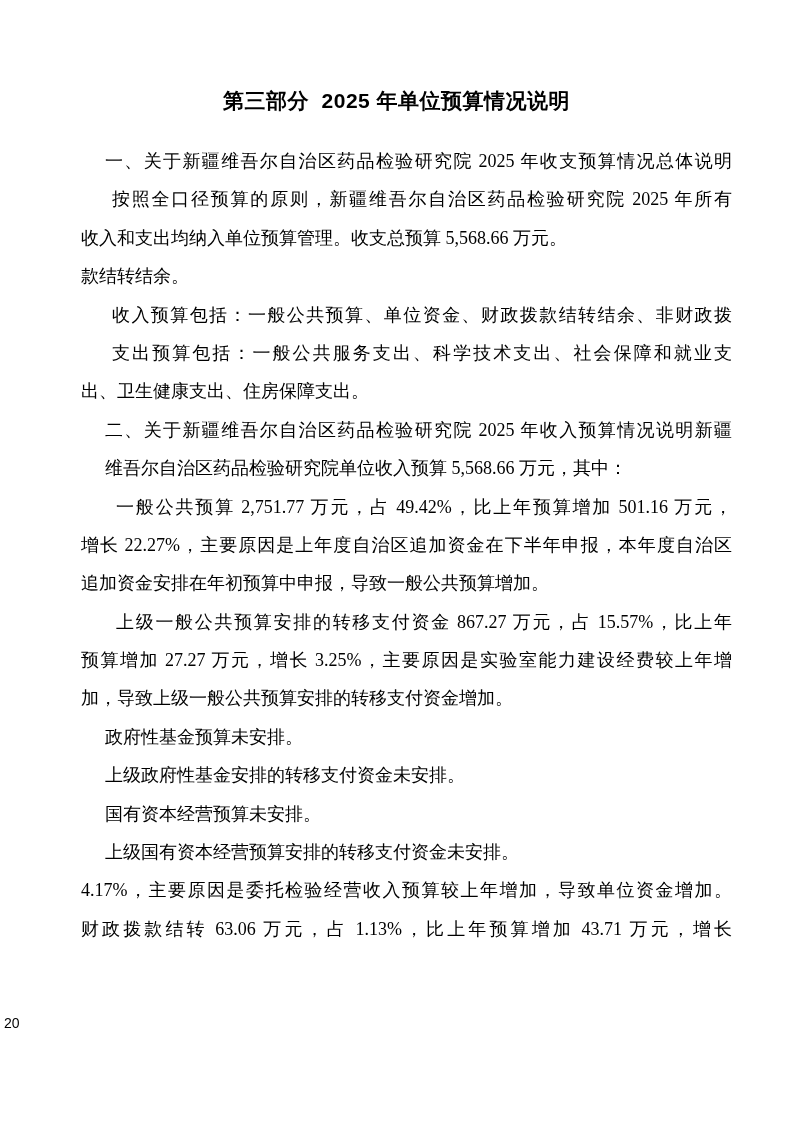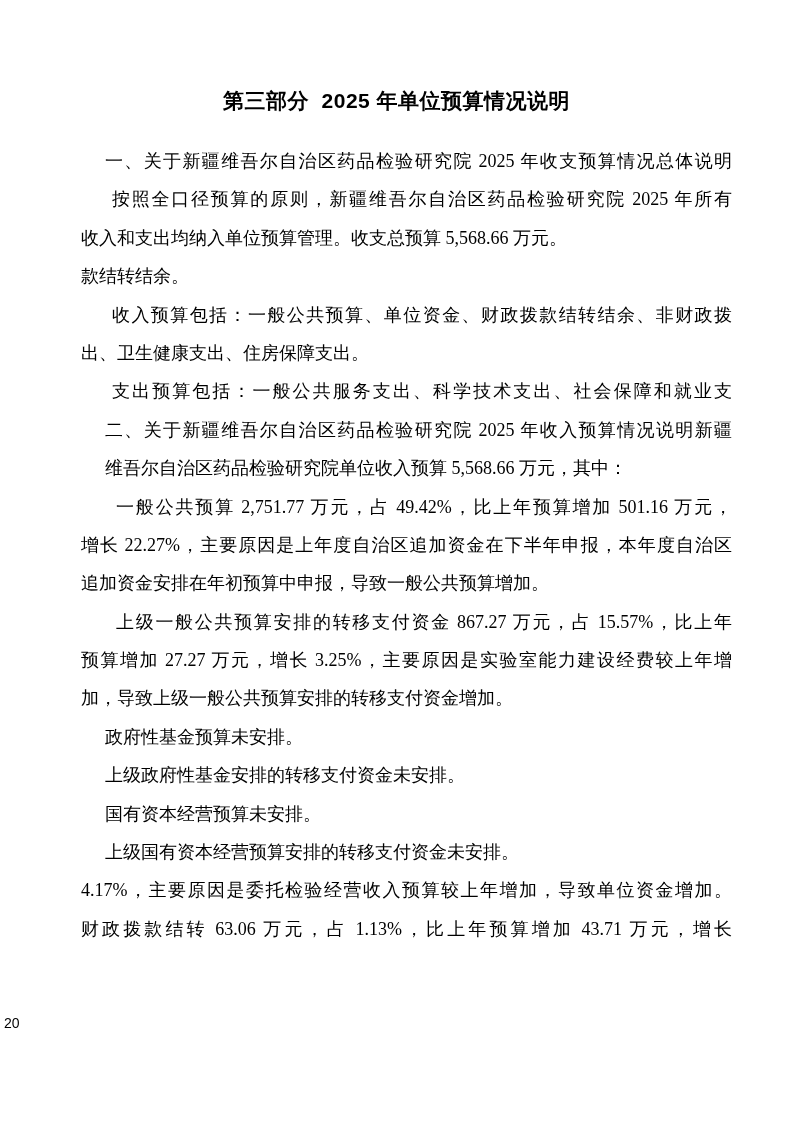--- a/index.html
+++ b/index.html
@@ -59,22 +59,22 @@
 <body>
 
 <h1 class="doc-title">第三部分  2025 年单位预算情况说明</h1>
 
 <div class="content">
   <div class="ln ia jf">一、关于新疆维吾尔自治区药品检验研究院 2025 年收支预算情况总体说明</div>
   <div class="ln ib jf">按照全口径预算的原则，新疆维吾尔自治区药品检验研究院 2025 年所有</div>
   <div class="ln">收入和支出均纳入单位预算管理。收支总预算 5,568.66 万元。</div>
   <div class="ln">款结转结余。</div>
   <div class="ln ib jf">收入预算包括：一般公共预算、单位资金、财政拨款结转结余、非财政拨</div>
+  <div class="ln ib jf">支出预算包括：一般公共服务支出、科学技术支出、社会保障和就业支</div>
   <div class="ln">出、卫生健康支出、住房保障支出。</div>
-  <div class="ln ib jf">支出预算包括：一般公共服务支出、科学技术支出、社会保障和就业支</div>
   <div class="ln ia jf">二、关于新疆维吾尔自治区药品检验研究院 2025 年收入预算情况说明新疆</div>
   <div class="ln ia">维吾尔自治区药品检验研究院单位收入预算 5,568.66 万元，其中：</div>
   <div class="ln ic jf">一般公共预算 2,751.77 万元，占 49.42%，比上年预算增加 501.16 万元，</div>
   <div class="ln jf">增长 22.27%，主要原因是上年度自治区追加资金在下半年申报，本年度自治区</div>
   <div class="ln">追加资金安排在年初预算中申报，导致一般公共预算增加。</div>
   <div class="ln ic jf">上级一般公共预算安排的转移支付资金 867.27 万元，占 15.57%，比上年</div>
   <div class="ln jf">预算增加 27.27 万元，增长 3.25%，主要原因是实验室能力建设经费较上年增</div>
   <div class="ln">加，导致上级一般公共预算安排的转移支付资金增加。</div>
   <div class="ln ia">政府性基金预算未安排。</div>
   <div class="ln ia">上级政府性基金安排的转移支付资金未安排。</div>

